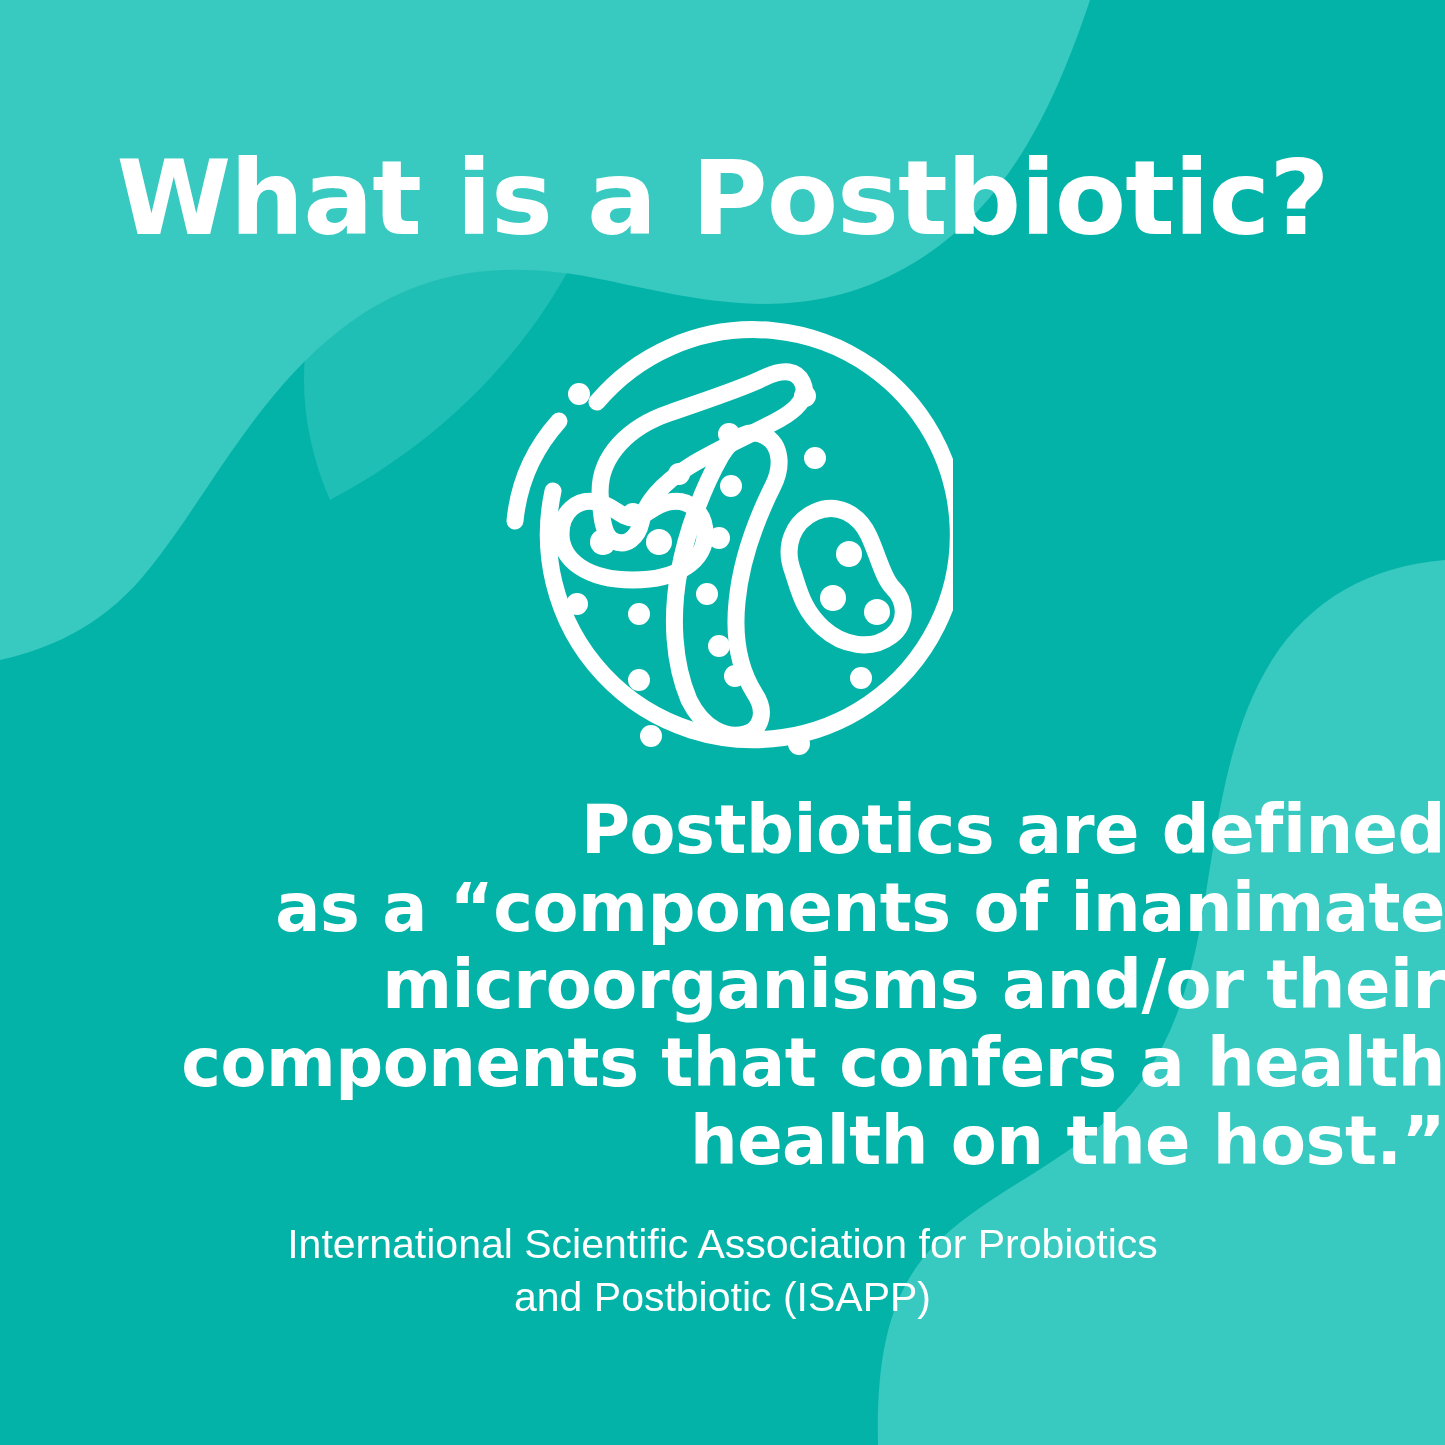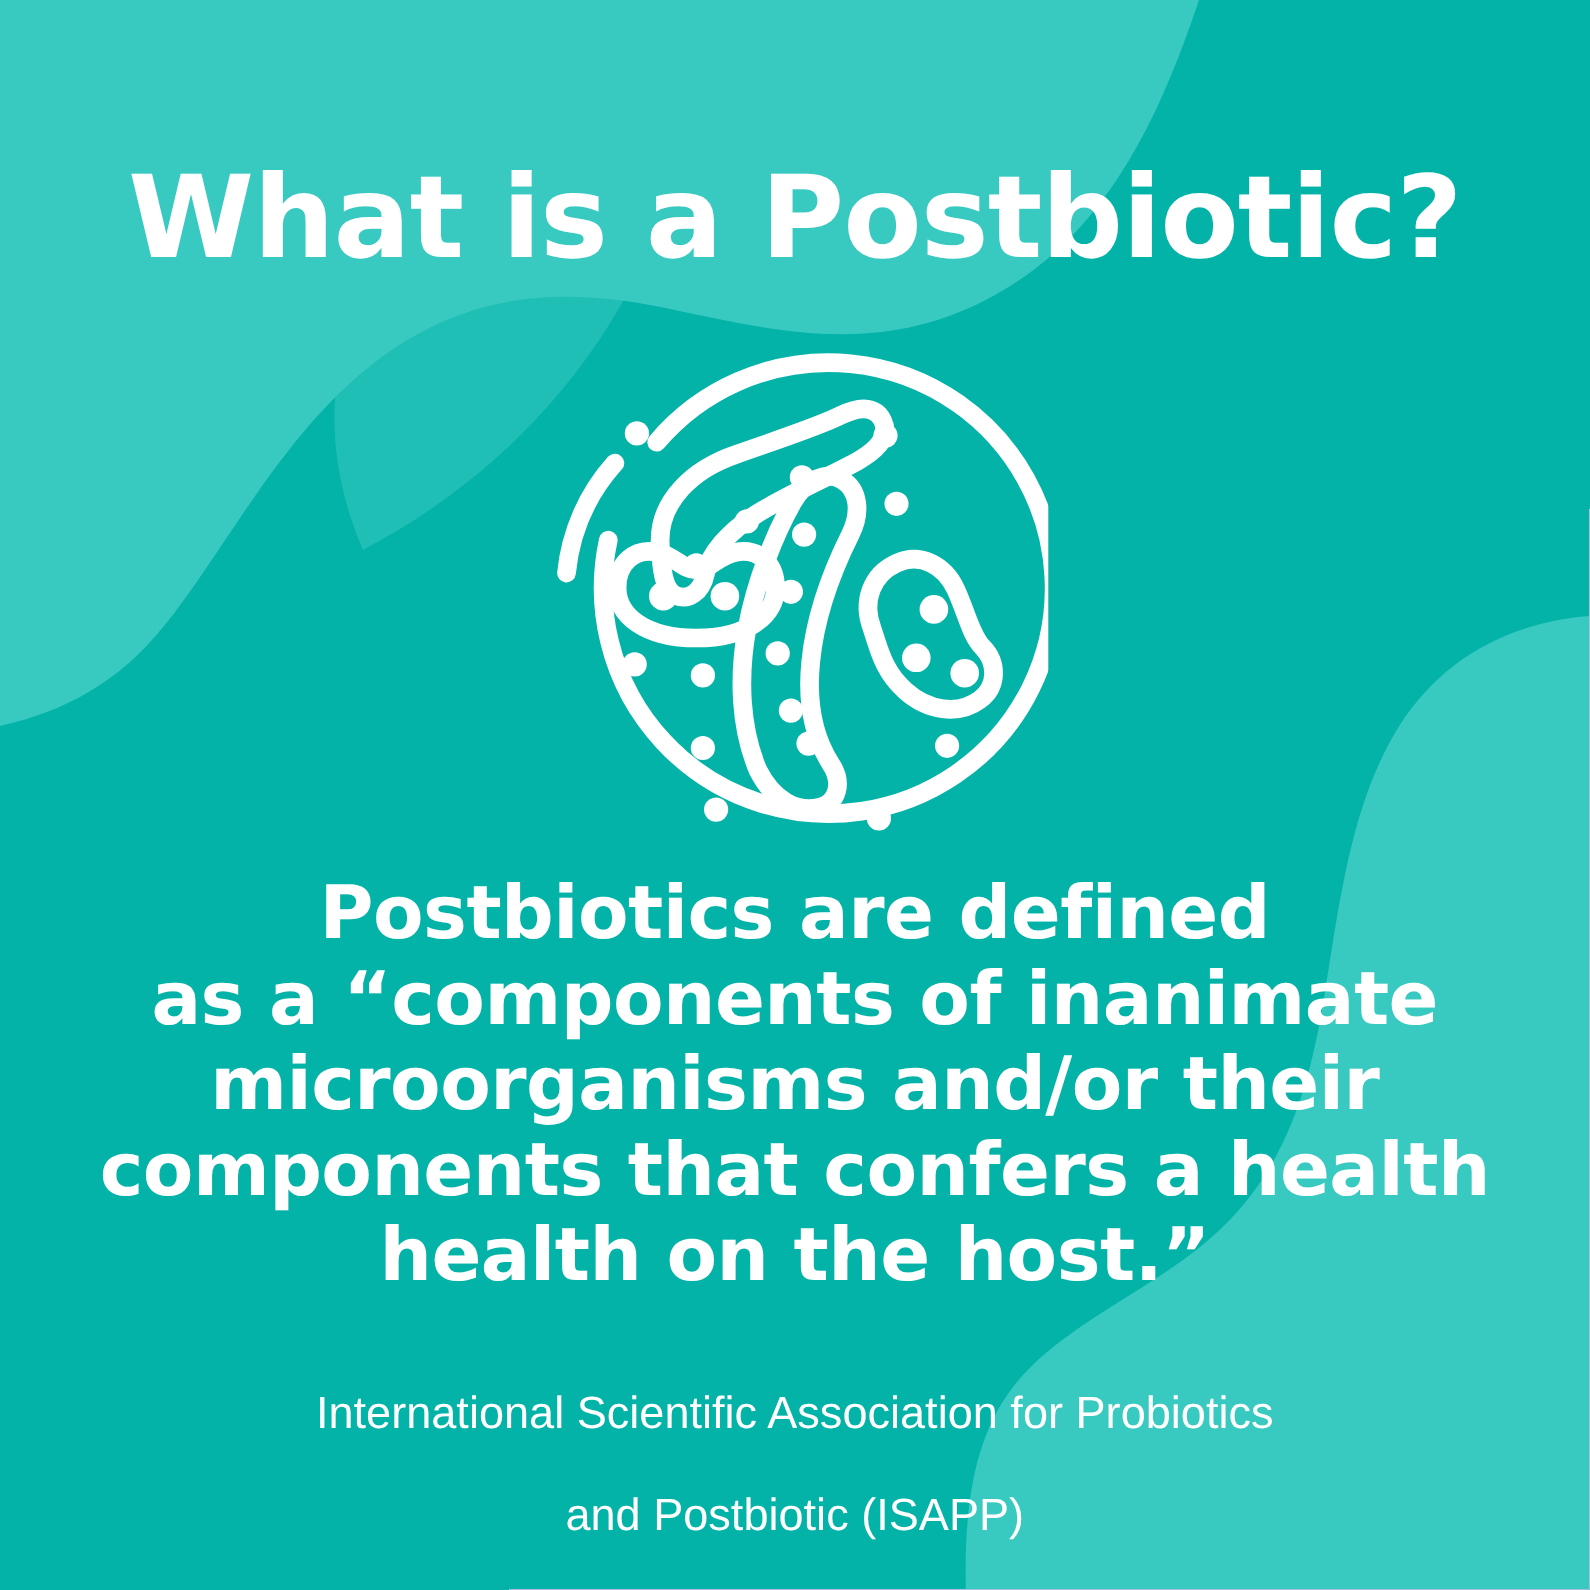--- a/index.html
+++ b/index.html
@@ -6,21 +6,21 @@
   html, body {
     margin: 0;
     padding: 0;
     background: #ffffff;
   }
   #poster {
     position: relative;
     width: 1445px;
     height: 1445px;
     overflow: hidden;
-    background: #d946ef;
+    background: #14532d;
     font-family: "Liberation Sans", sans-serif;
   }
 
   
   .bg-layer {
     position: absolute;
     inset: 0;
     width: 1445px;
     height: 1445px;
     pointer-events: none;
@@ -60,36 +60,36 @@
     top: 792px;
     width: 1445px;
     text-align: center;
     color: #ffffff;
     font-family: "DejaVu Sans", sans-serif;
     font-weight: 700;
     font-size: 67px;
     line-height: 1.16;
     letter-spacing: -0.5px;
   }
-  .quote .qline { display: block; white-space: nowrap; }
+  .quote .qline { display: block; white-space: nowrap; text-align: right; }
 
   
   .attribution {
     position: absolute;
     left: 0;
     top: 1218px;
     width: 1445px;
     text-align: center;
     color: #ffffff;
     font-family: "Liberation Sans", sans-serif;
     font-weight: 400;
     font-size: 41px;
     line-height: 1.30;
   }
-  .attribution .aline { display: block; white-space: nowrap; margin-top: 40px; }
+  .attribution .aline { display: block; white-space: nowrap; }
 </style>
 </head>
 <body>
 
 <div id="poster">
 
   <svg class="bg-layer" viewBox="0 0 1445 1445" aria-hidden="true">
 
     <rect x="0" y="0" width="1445" height="1445" fill="#03B3A8"></rect>
 

